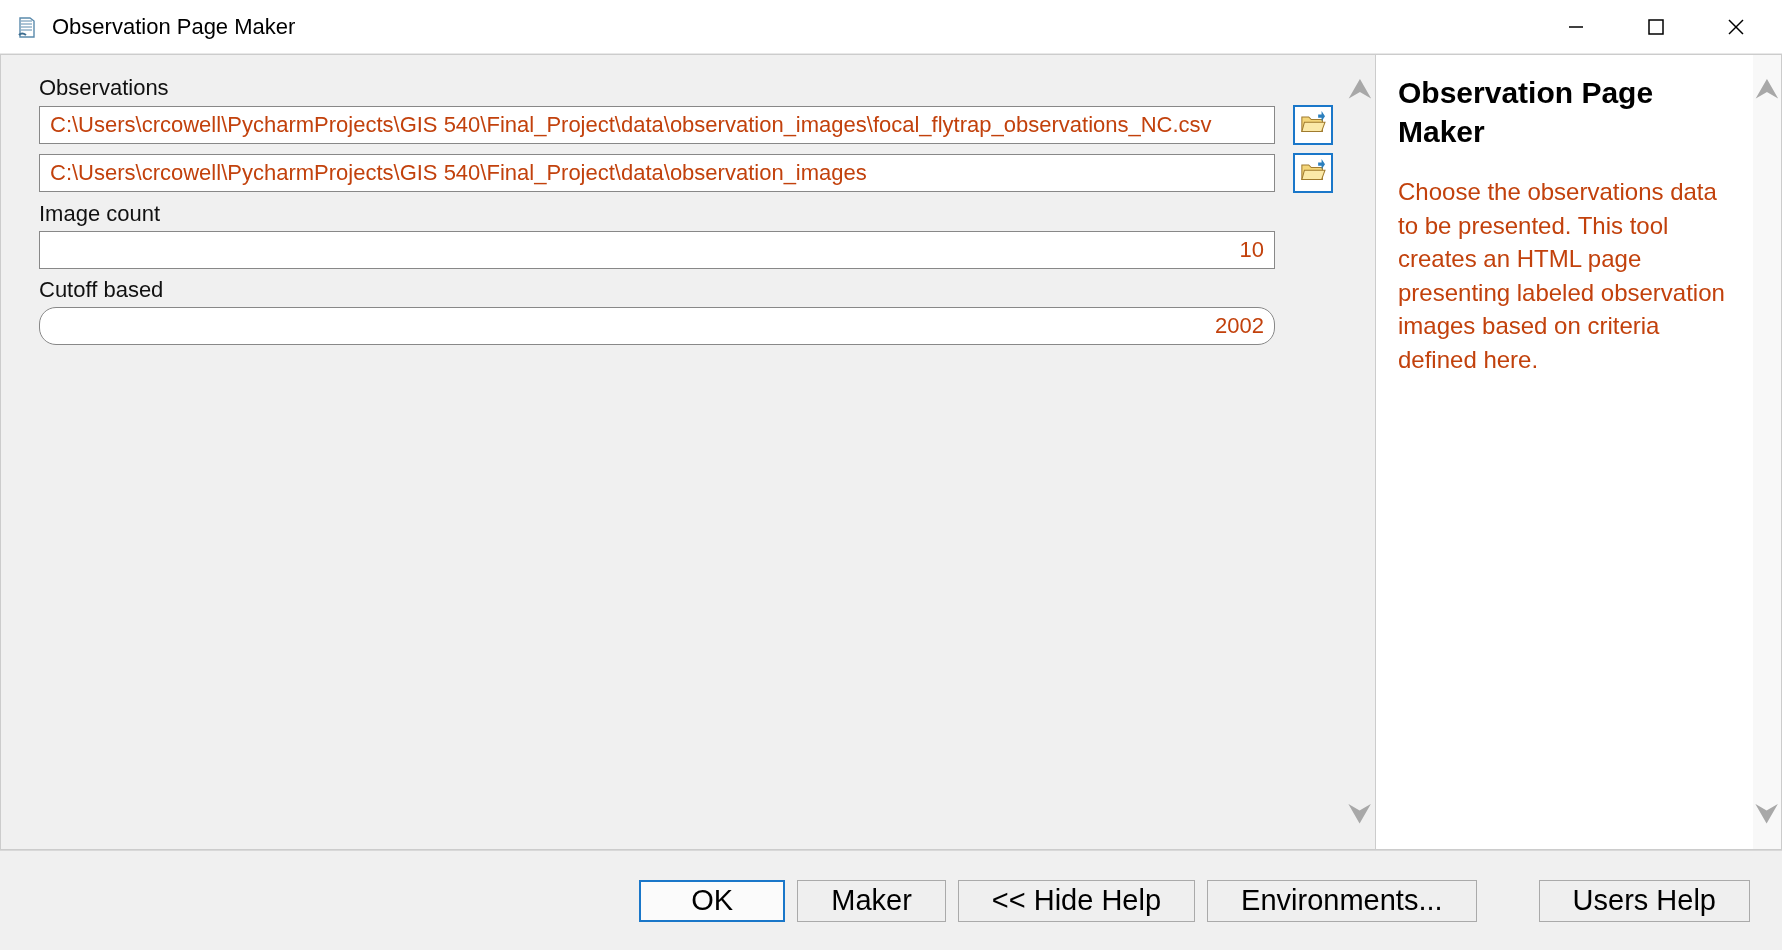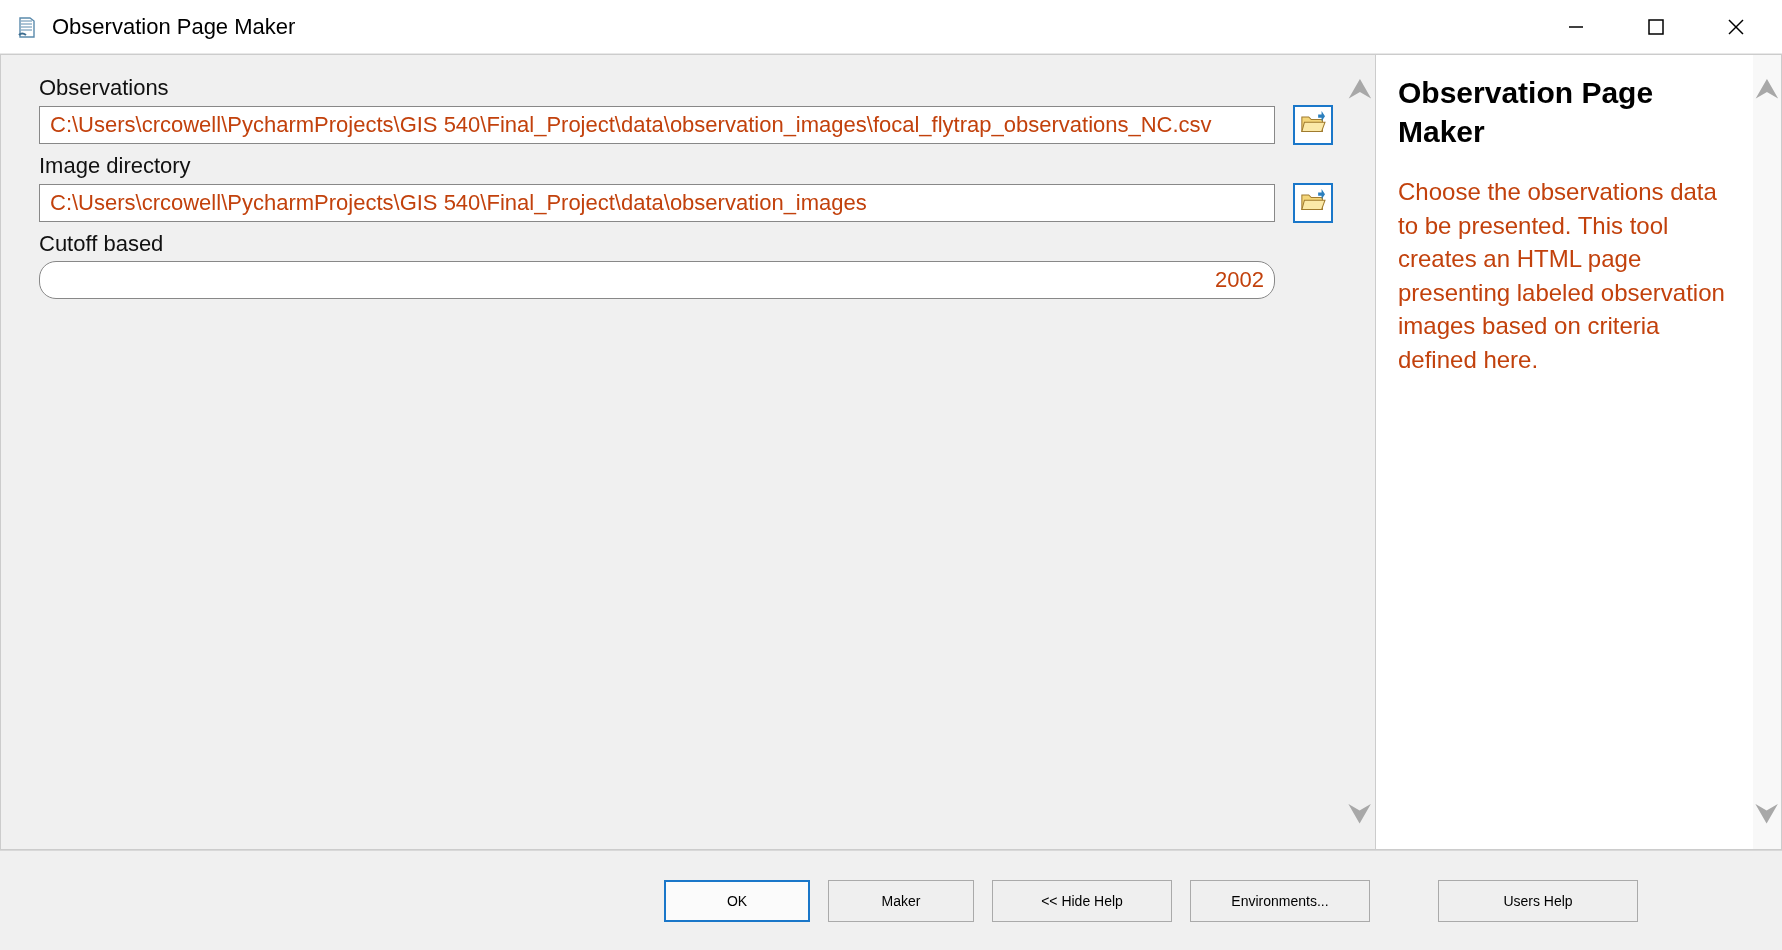--- a/index.html
+++ b/index.html
@@ -155,22 +155,22 @@
       padding: 0 20px;
     }
     .button-bar-spacer {
       flex: 1;
       max-width: 644px;
     }
     .action-btn {
       height: 42px;
       min-width: 146px;
       padding: 0 33px;
-      margin-right: 18px;
-      font-size: 14px;
+      margin-right: 12px;
+      font-size: 29px;
       font-family: inherit;
       background: #efefef;
       border: 1px solid #aaa;
       cursor: pointer;
       color: #000;
     }
     .action-btn.primary {
       border: 2px solid #1a77c9;
       background: #fbfbfb;
     }
@@ -231,35 +231,40 @@
                 <path d="M3 7 L11 7 L14 10 L27 10 L27 24 L3 24 Z" fill="#f4d67a" stroke="#a07b2e" stroke-width="1.2"></path>
                 <path d="M6 13 L30 13 L26 24 L3 24 Z" fill="#fbe9a8" stroke="#a07b2e" stroke-width="1.2"></path>
                 <path d="M22 4 L26 4 L26 0 L30 6 L26 12 L26 8 L22 8 Z" fill="#2b7fbe"></path>
               </svg>
             </span>
           </div>
         </div>
       </div>
 
       <div class="field-group">
-        <label class="field-label">Image directory</label>
         <div class="field-row">
           <input type="text" class="text-input" value="C:\Users\crcowell\PycharmProjects\GIS 540\Final_Project\data\observation_images" style="">
           <div class="browse-btn">
             <span>
               <svg width="28" height="24" viewBox="0 0 32 28">
                 <path d="M3 7 L11 7 L14 10 L27 10 L27 24 L3 24 Z" fill="#f4d67a" stroke="#a07b2e" stroke-width="1.2"></path>
                 <path d="M6 13 L30 13 L26 24 L3 24 Z" fill="#fbe9a8" stroke="#a07b2e" stroke-width="1.2"></path>
                 <path d="M22 4 L26 4 L26 0 L30 6 L26 12 L26 8 L22 8 Z" fill="#2b7fbe"></path>
               </svg>
             </span>
           </div>
         </div>
       </div>
 
+      <div class="field-group">
+        <label class="field-label">Image count</label>
+        <div class="field-row">
+          <input type="text" class="text-input right" style="margin-right: 58px;" value="10">
+        </div>
+      </div>
 
       <div class="field-group">
         <label class="field-label">Cutoff based</label>
         <div class="field-row">
           <input type="text" class="text-input right" style="margin-right: 58px; border-radius: 17px;" value="2002">
         </div>
       </div>
 
     </div>
     <div class="scroll-col">

